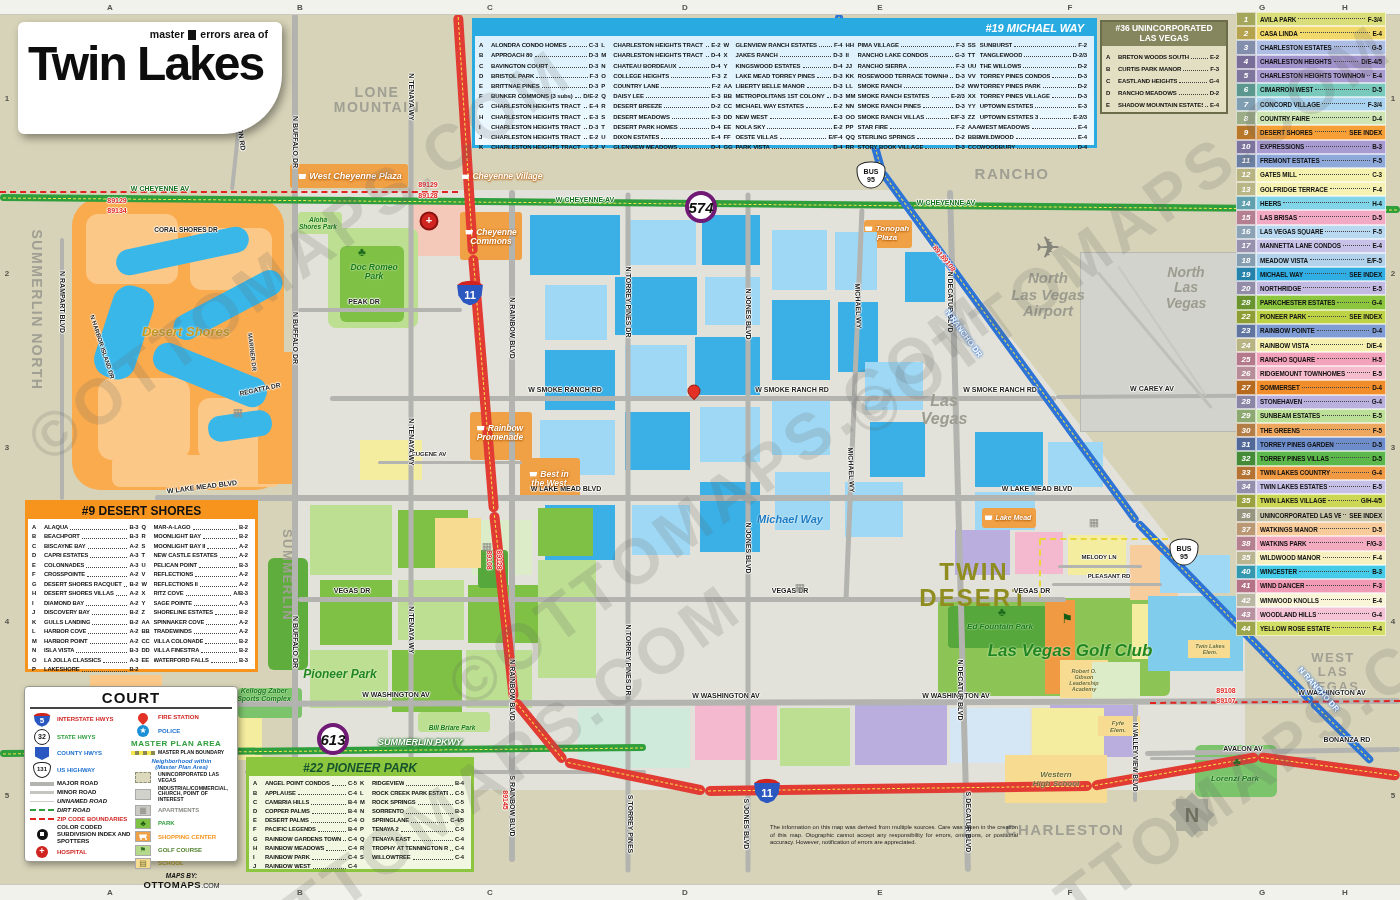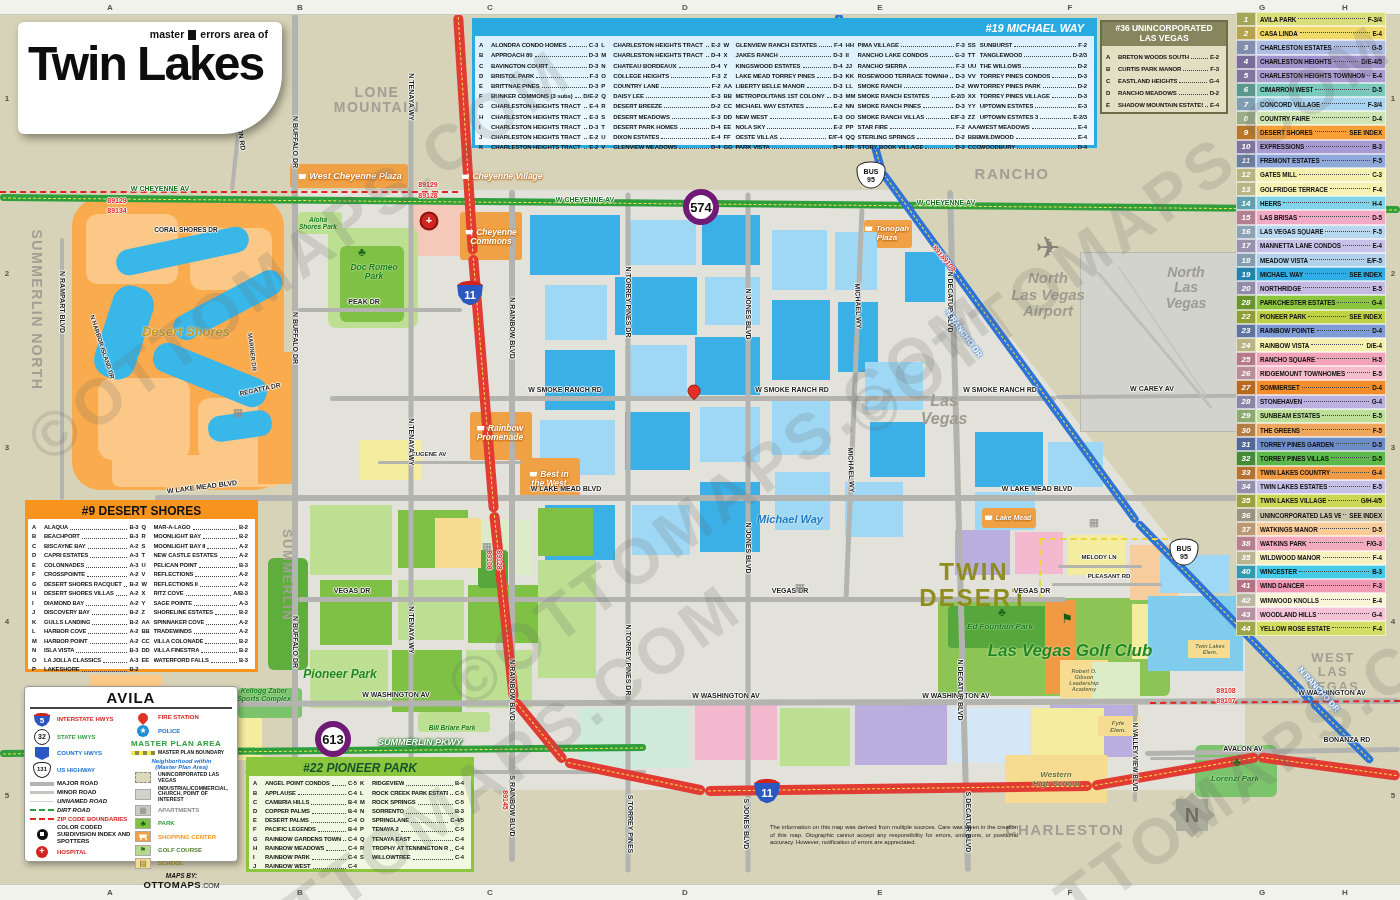--- a/index.html
+++ b/index.html
@@ -34,22 +34,22 @@
   .l-shop{color:#fff;font-weight:800;font-style:italic;
     text-shadow:0 1px 2px #b35a00,0 0 2px #b35a00;}
   .l-shop::before{content:"";display:inline-block;width:8px;height:5px;background:#fff;
     clip-path:polygon(0 0,100% 0,85% 100%,10% 100%);margin-right:3px;}
   .l-school{color:#6d6d2e;font-weight:700;font-style:italic;text-shadow:0 0 2px #fff;}
   .sh{position:absolute;transform:translate(-50%,-50%);display:flex;align-items:center;
       justify-content:center;font-weight:800;z-index:6;white-space:pre-line;text-align:center;}
   .sh-i{width:27px;height:23px;color:#fff;font-size:11px;padding-top:2px;
     background:linear-gradient(#cf2420 0 5px,#2a58c0 5px);
     clip-path:polygon(50% 0,80% 6%,98% 18%,93% 60%,75% 88%,50% 100%,25% 88%,7% 60%,2% 18%,20% 6%);}
-  .sh-c{width:24px;height:24px;border-radius:50%;background:#fff;border:6px solid #701a75;
-    color:#111;font-size:13px;}
+  .sh-c{width:24px;height:24px;border-radius:50%;background:#fff;border:4px solid #701a75;
+    color:#111;font-size:15px;font-style:italic;}
   .sh-us{width:27px;height:25px;background:#fff;border:1.5px solid #222;color:#111;font-size:7px;
     line-height:1.05;border-radius:45% 45% 48% 48%/28% 28% 68% 68%;}
   .poi{position:absolute;transform:translate(-50%,-50%);z-index:6;pointer-events:none;}
   .poi-plane{font-size:30px;color:#84847a;}
   .poi-golfer{font-size:13px;color:#155c15;}
   .poi-tree{font-size:12px;color:#1e6b1e;}
   .poi-apt{font-size:11px;color:#90908a;}
   .poi-hospital{width:15px;height:15px;border-radius:50%;background:#cf2420;border:2px solid #8c1210;
     color:#fff;font-weight:800;font-size:11px;line-height:12px;text-align:center;}
   .poi-fire{width:11px;height:11px;background:#e33225;border:1px solid #9c1d12;
@@ -1554,21 +1554,21 @@
         <div class="snum">44</div>
         <div class="sname">
           <div class="snm">YELLOW ROSE ESTATE</div>
           <div class="ild"></div>
           <div class="srf">F-4</div>
         </div>
       </div>
     </div>
 
   <div id="legend">
-    <h2>AVILA</h2>
+    <h2>COURT</h2>
     <div class="cols">
       <div class="lc">
         <div class="leg-item">
           <span class="leg-ic">
               <span class="li-int">5</span>
             </span>
           <span class="leg-lbl t-red">INTERSTATE HWYS</span>
           </div>
         <div class="leg-item">
           <span class="leg-ic">

